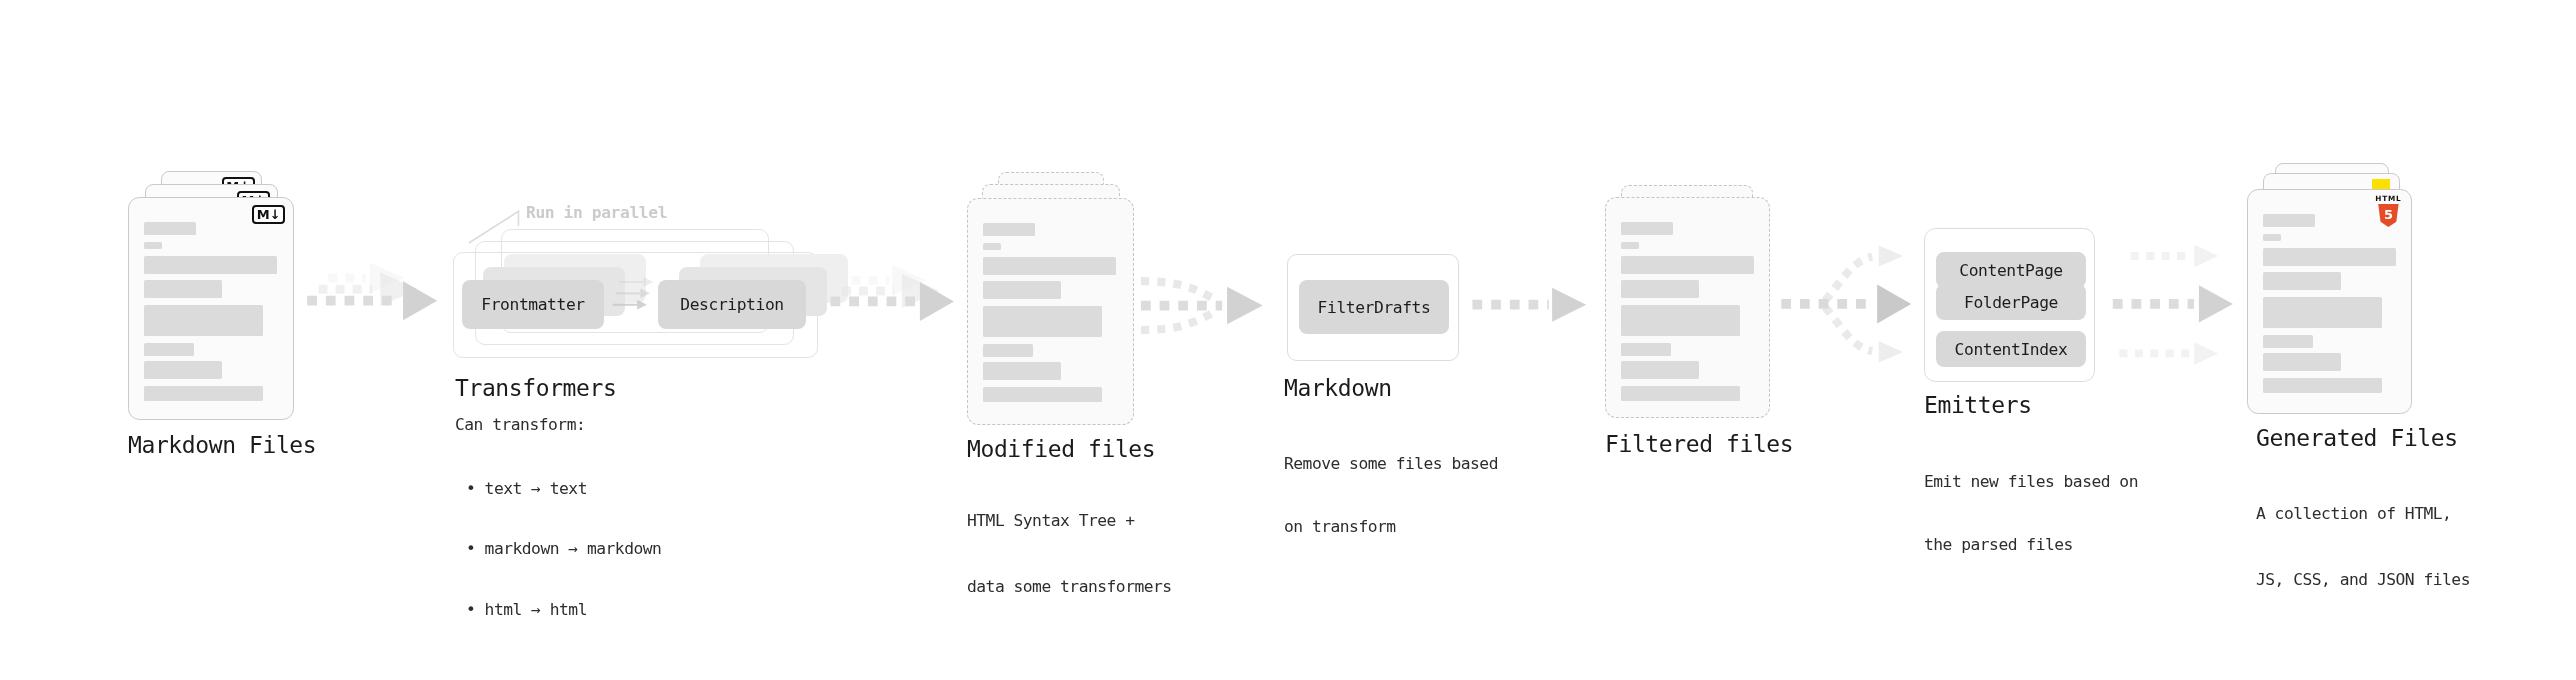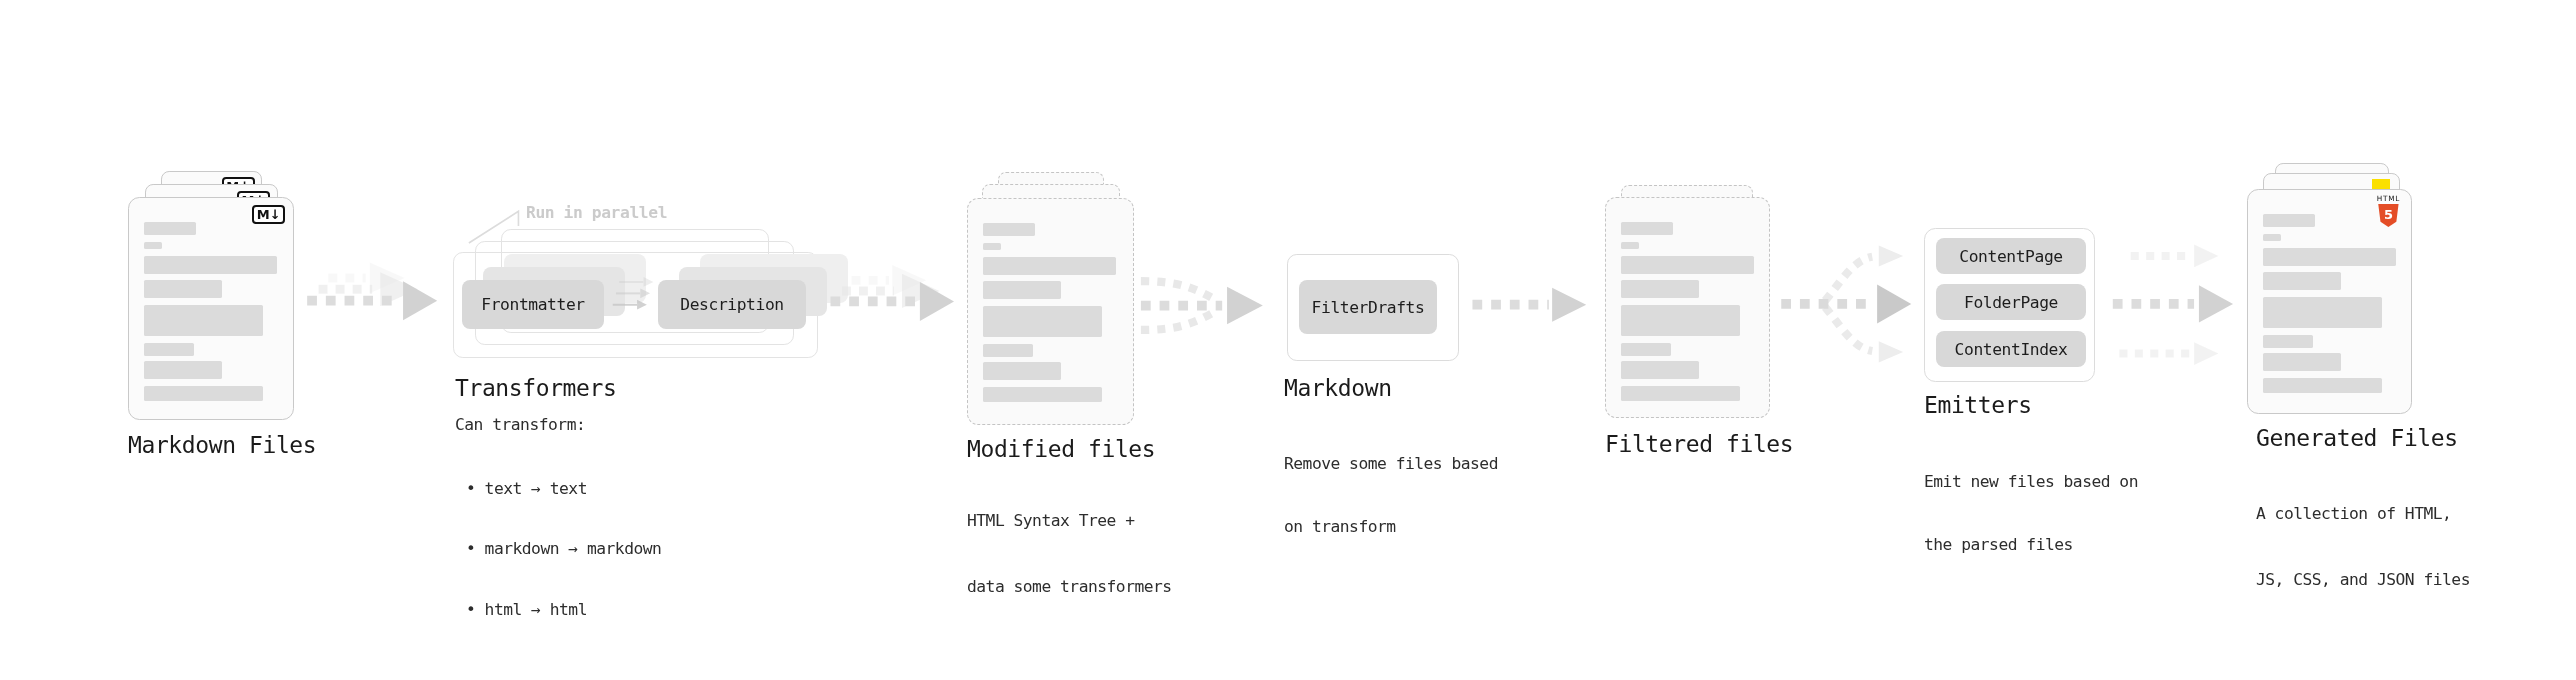--- a/index.html
+++ b/index.html
@@ -15,21 +15,21 @@
   .bar{position:absolute;left:15.4px;background:#dbdbdb;border-radius:1.6px;}
   .b1{top:24.4px;width:52px;height:13px}.b2{top:44px;width:18px;height:6.5px}
   .b3{top:58px;width:133px;height:18px}.b4{top:82px;width:78px;height:18px}
   .b5{top:107px;width:119px;height:31px}.b6{top:145px;width:50px;height:13px}
   .b7{top:163px;width:78px;height:18px}.b8{top:188px;width:119px;height:14.6px}
   
   .md-badge{position:absolute;right:8.1px;top:6.5px;width:32.5px;height:19.5px;border:2.4px solid #111;border-radius:4.1px;
             background:#fff;display:flex;align-items:center;justify-content:center;
             font-family:"DejaVu Sans",sans-serif;font-weight:bold;font-size:13px;color:#111;box-sizing:border-box;}
   .html5{position:absolute;right:8.1px;top:4.1px;width:29px;text-align:center;}
-  .html5 .word{font-family:"DejaVu Sans",sans-serif;font-size:7.3px;font-weight:normal;letter-spacing:0.8px;color:#111;}
+  .html5 .word{font-family:"DejaVu Sans",sans-serif;font-size:7.3px;font-weight:bold;letter-spacing:0.8px;color:#111;}
   .html5 .shield{width:20.3px;height:23px;margin:0.8px auto 0;background:#e44d26;
                  clip-path:polygon(0 0,100% 0,89% 78%,50% 100%,11% 78%);
                  color:#fff;font-family:"DejaVu Sans",sans-serif;font-size:13px;font-weight:bold;line-height:21px;text-align:center;}
   .cssb{position:absolute;right:6.5px;top:2.4px;width:21px;text-align:center;}
   .cssb .t{font-family:"DejaVu Sans",sans-serif;font-size:6.5px;font-weight:bold;color:#111;line-height:7.3px;}
   .cssb .u{display:block;height:3.3px;background:#2965f1;margin-top:0.8px;border-radius:0.8px;}
   .jsb{position:absolute;right:9px;top:4.9px;width:18px;height:18px;background:#fbe000;}
   
   .outline{position:absolute;border:1.6px solid #e3e3e3;border-radius:9.8px;box-sizing:border-box;}
   .panel{position:absolute;background:#fff;border:1.6px solid #dcdcdc;border-radius:11.4px;box-sizing:border-box;}
@@ -112,21 +112,21 @@
     <div class="title" style="left:967px;top:436px">Modified files</div>
     <div class="sub" style="left:967px;top:466px">
       <div>HTML Syntax Tree +</div>
       <div>data some transformers</div>
     </div>
   </div>
 
   
   <div class="grp">
     <div class="panel" style="left:1287px;top:254px;width:172px;height:107px;border-radius:9.8px"></div>
-    <div class="gbox" style="left:1299px;top:280px;width:138px;height:54px">FilterDrafts</div>
+    <div class="gbox" style="left:1299px;top:280px;width:150px;height:54px">FilterDrafts</div>
     <div class="title" style="left:1284px;top:375px">Markdown</div>
     <div class="sub" style="left:1284px;top:411px;line-height:21px">
       <div>Remove some files based</div>
       <div>on transform</div>
     </div>
   </div>
 
   
   <div class="grp">
     <div class="file-card back dashed" style="left:1621px;top:185px;width:132px;height:50px"></div>
@@ -139,21 +139,21 @@
         <div class="bar b6"></div>
       <div class="bar b7"></div>
         <div class="bar b8"></div>
     </div>
     <div class="title" style="left:1605px;top:431px">Filtered files</div>
   </div>
 
   
   <div class="grp">
     <div class="panel" style="left:1924px;top:228px;width:171px;height:154px"></div>
-    <div class="gbox" style="left:1936px;top:238px;width:150px;height:36px">ContentPage</div>
+    <div class="gbox" style="left:1936px;top:252px;width:150px;height:36px">ContentPage</div>
     <div class="gbox" style="left:1936px;top:284px;width:150px;height:36px">FolderPage</div>
     <div class="gbox" style="left:1936px;top:331px;width:150px;height:36px">ContentIndex</div>
     <div class="title" style="left:1924px;top:392px">Emitters</div>
     <div class="sub" style="left:1924px;top:429px;line-height:21px">
       <div>Emit new files based on</div>
       <div>the parsed files</div>
     </div>
   </div>
 
   

